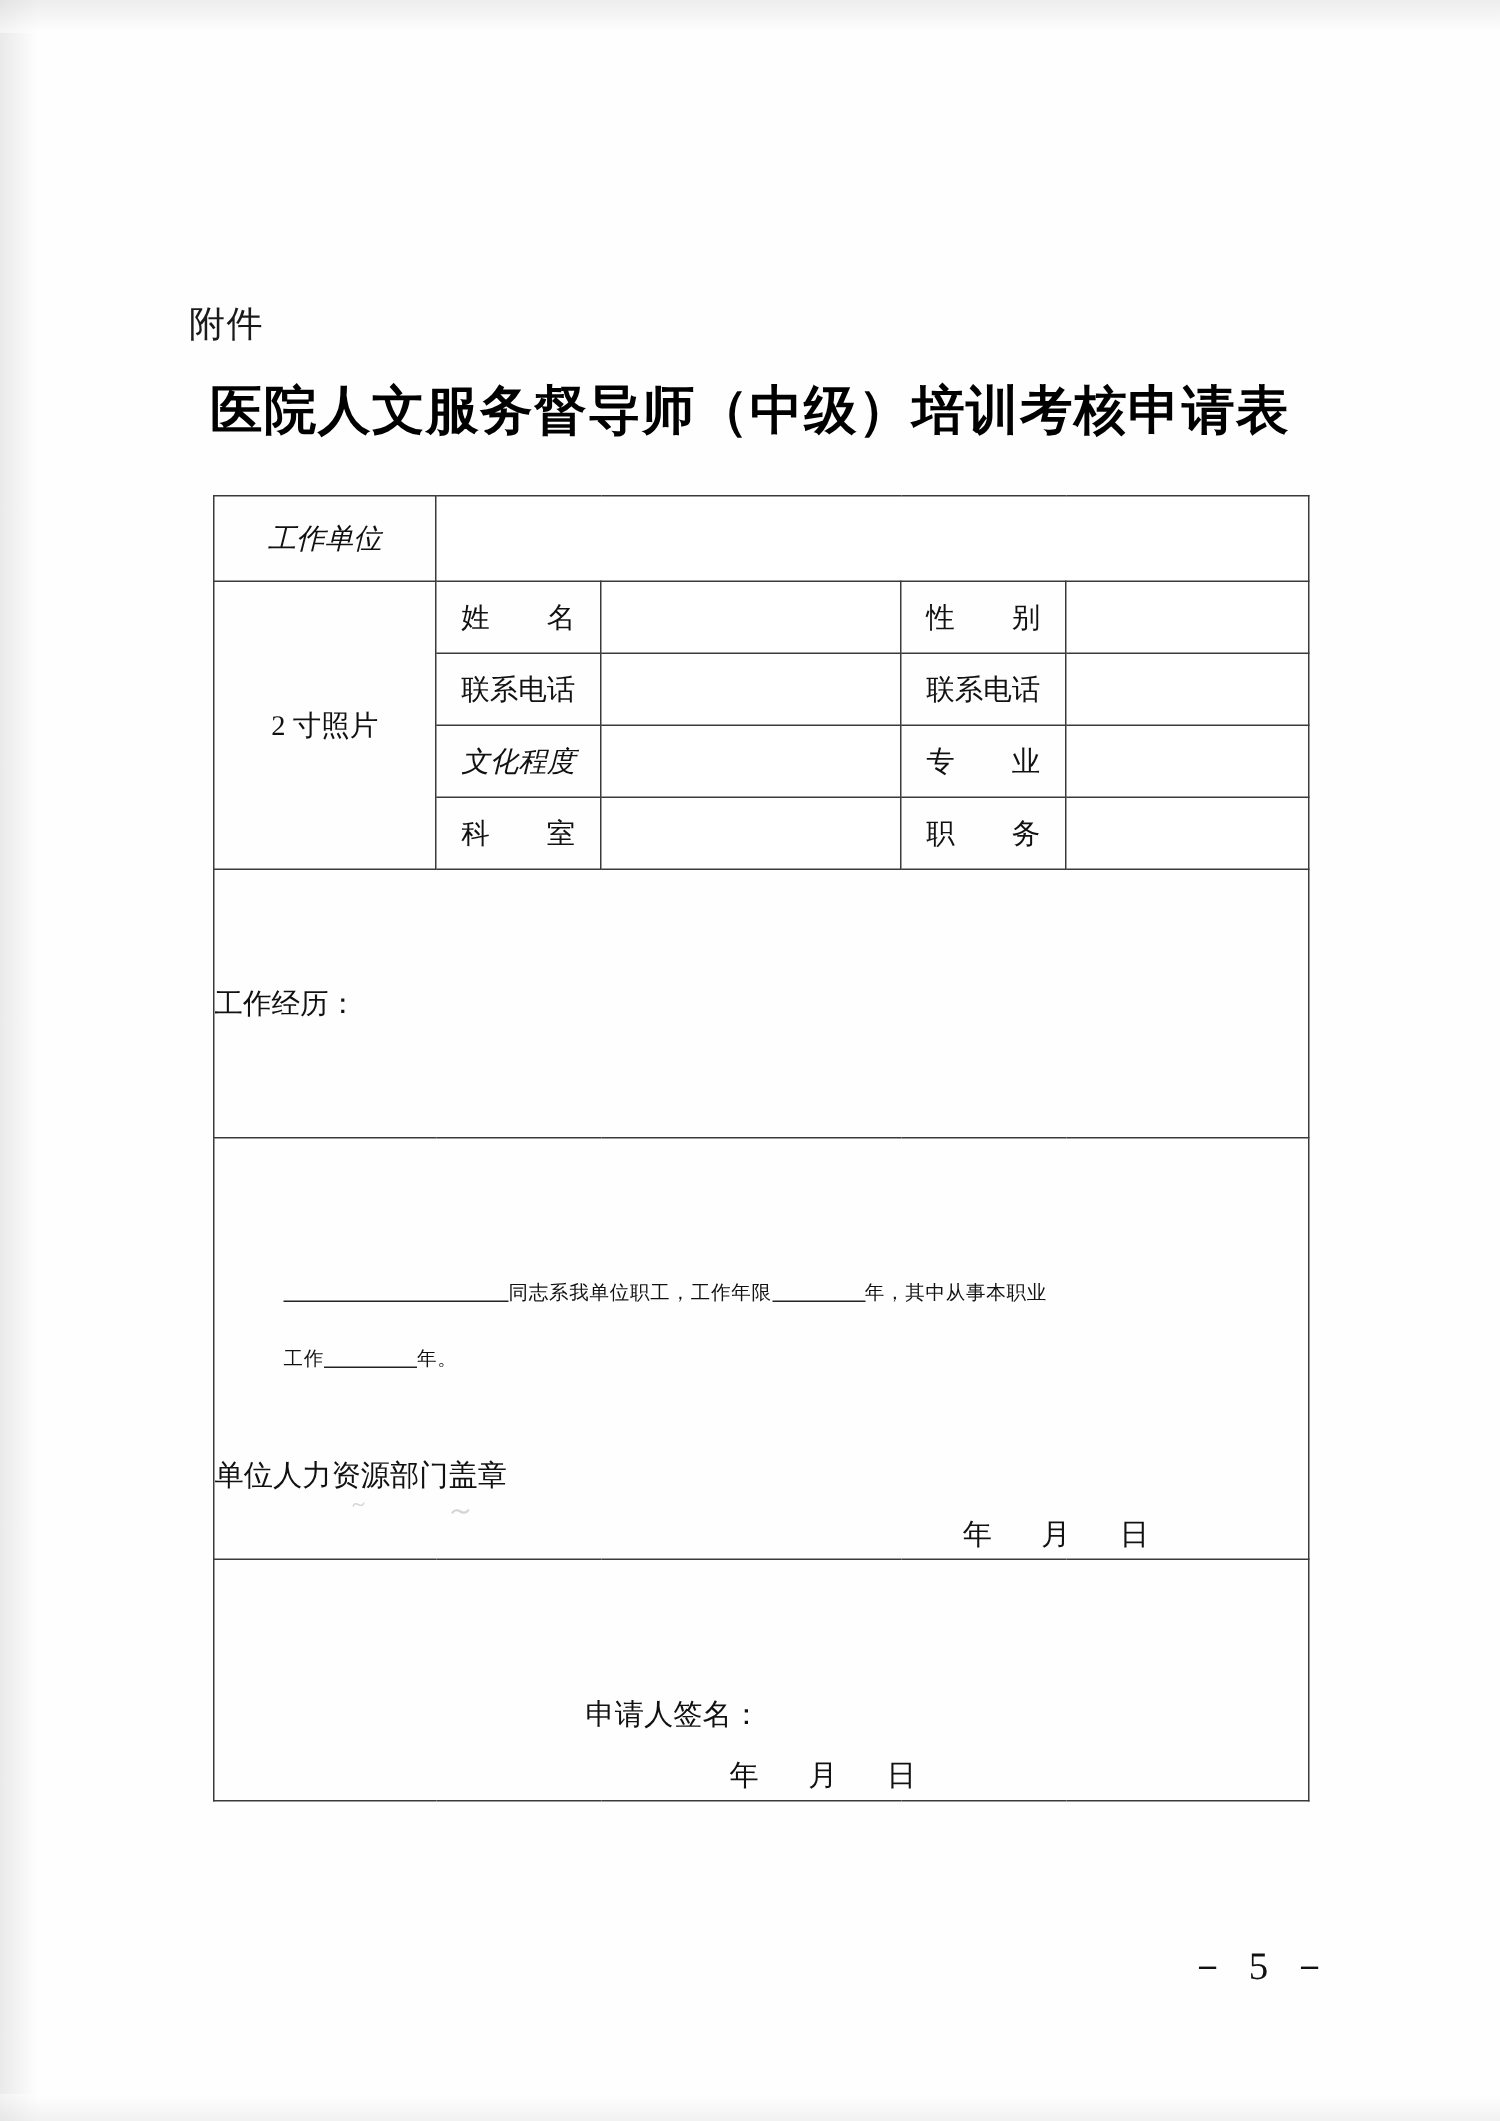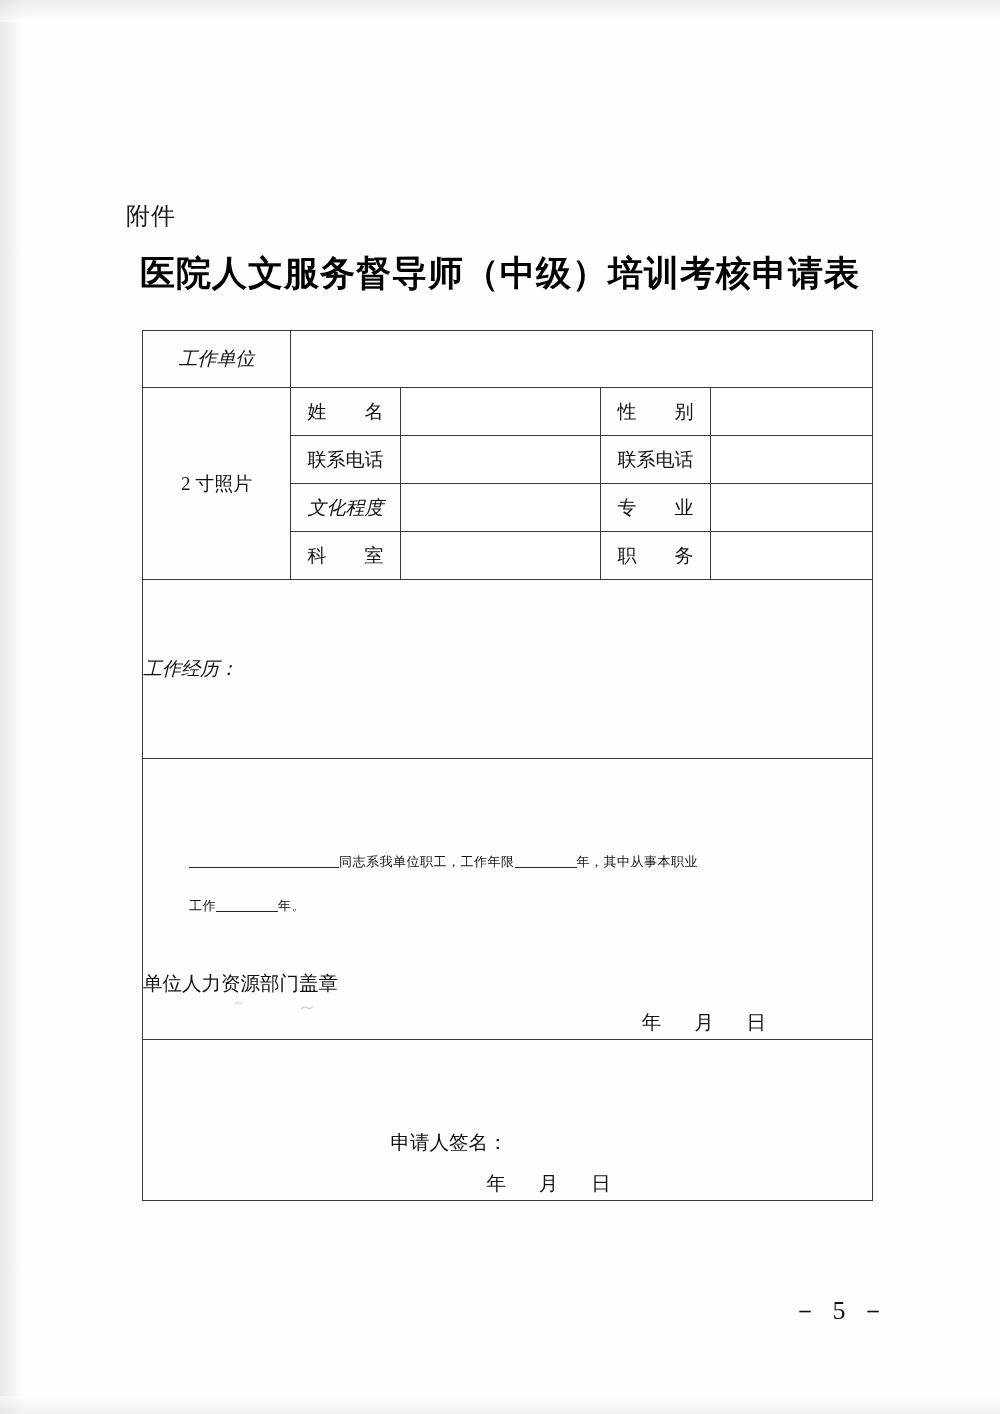--- a/index.html
+++ b/index.html
@@ -93,21 +93,20 @@
   .photo-cell {
     text-align: center;
     font-size: 20px;
   }
 
   .exp-cell {
     vertical-align: top;
     padding: 10px 0 0 12px;
     font-size: 20px;
     height: 178px;
-    font-style: italic;
   }
 
   .stmt-cell {
     vertical-align: top;
     padding: 0;
     height: 280px;
     position: relative;
   }
   .stmt-body {
     padding: 78px 28px 0 46px;

